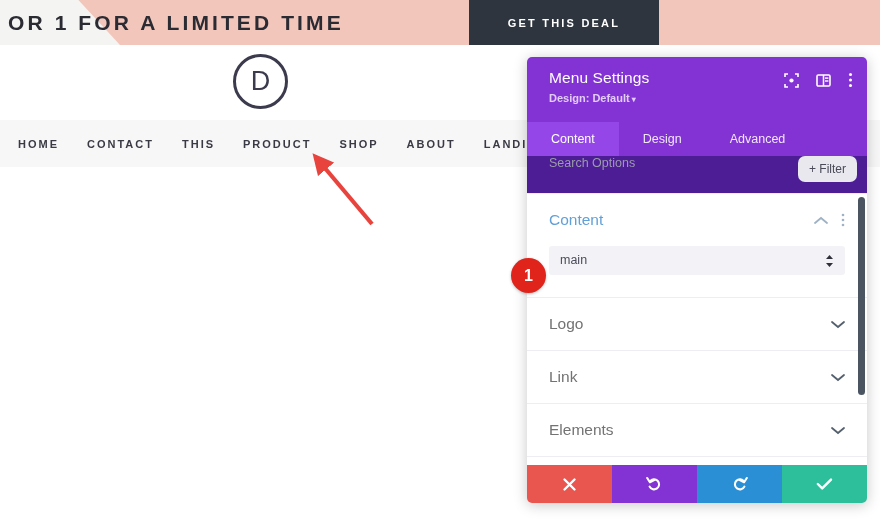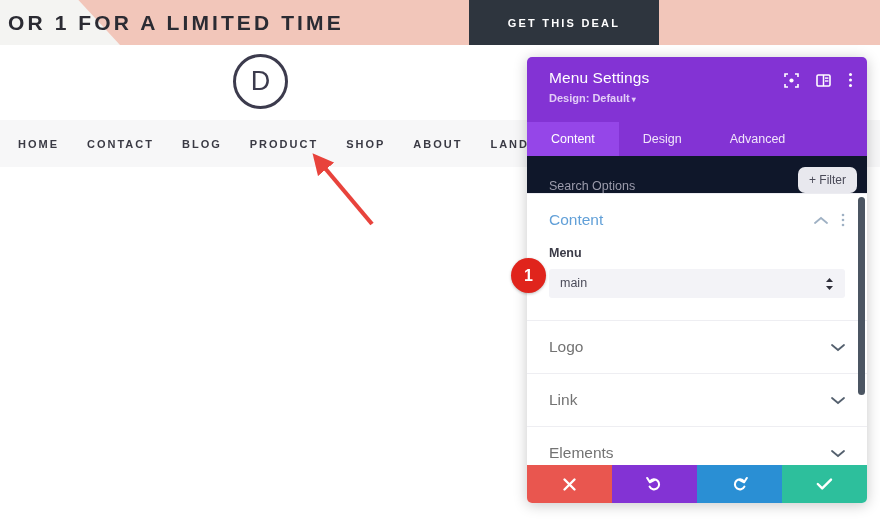--- a/index.html
+++ b/index.html
@@ -185,24 +185,24 @@
     box-sizing: border-box;
   }
   .tab.active {
     background: #9546e8;
     color: #ffffff;
   }
 
   
   #search-row {
     height: 38px;
-    background: #0f172a;
+    background: #4c1d95;
     border-bottom: 1px solid #ececf1;
     display: flex;
-    align-items: flex-end;
+    align-items: flex-start;
     padding: 0 10px 0 22px;
     flex: 0 0 auto;
     box-sizing: border-box;
   }
   #search-input {
     flex: 1 1 auto;
     border: none;
     background: transparent;
     outline: none;
     font-family: "Liberation Sans", sans-serif;
@@ -346,21 +346,21 @@
     <div id="promo-cta">GET THIS DEAL</div>
   </div>
 
   <div id="logo-area">
     <div id="logo-mark">D</div>
   </div>
 
   <div id="nav-bar">
     <div class="nav-item">HOME</div>
     <div class="nav-item">CONTACT</div>
-    <div class="nav-item">BLOG</div>
+    <div class="nav-item">THIS</div>
     <div class="nav-item">PRODUCT</div>
     <div class="nav-item">SHOP</div>
     <div class="nav-item">ABOUT</div>
     <div class="nav-item">LANDING</div>
   </div>
 
   <svg id="annotation-arrow" viewBox="0 0 80 82">
     <defs>
       <marker id="arrowhead" markerWidth="5" markerHeight="5" refX="2.6" refY="2.5" orient="auto">
         <path d="M0,0 L5,2.5 L0,5 Z" fill="#e8433c"></path>
@@ -431,21 +431,20 @@
               <svg width="4" height="14" viewBox="0 0 4 14">
                 <circle cx="2" cy="2" r="1.3" fill="#9fb1c4"></circle>
                 <circle cx="2" cy="7" r="1.3" fill="#9fb1c4"></circle>
                 <circle cx="2" cy="12" r="1.3" fill="#9fb1c4"></circle>
               </svg>
             </span>
           </span>
         </div>
 
         <div class="field">
-          <div class="field-label">Menu</div>
           <div class="select-wrap">
             <span class="select-value">main</span>
             <span class="stepper">
               <svg width="9" height="14" viewBox="0 0 9 14">
                 <path d="M4.5,1 L8,5 L1,5 Z" fill="#2f2f3a"></path>
                 <path d="M4.5,13 L8,9 L1,9 Z" fill="#2f2f3a"></path>
               </svg>
             </span>
           </div>
         </div>

